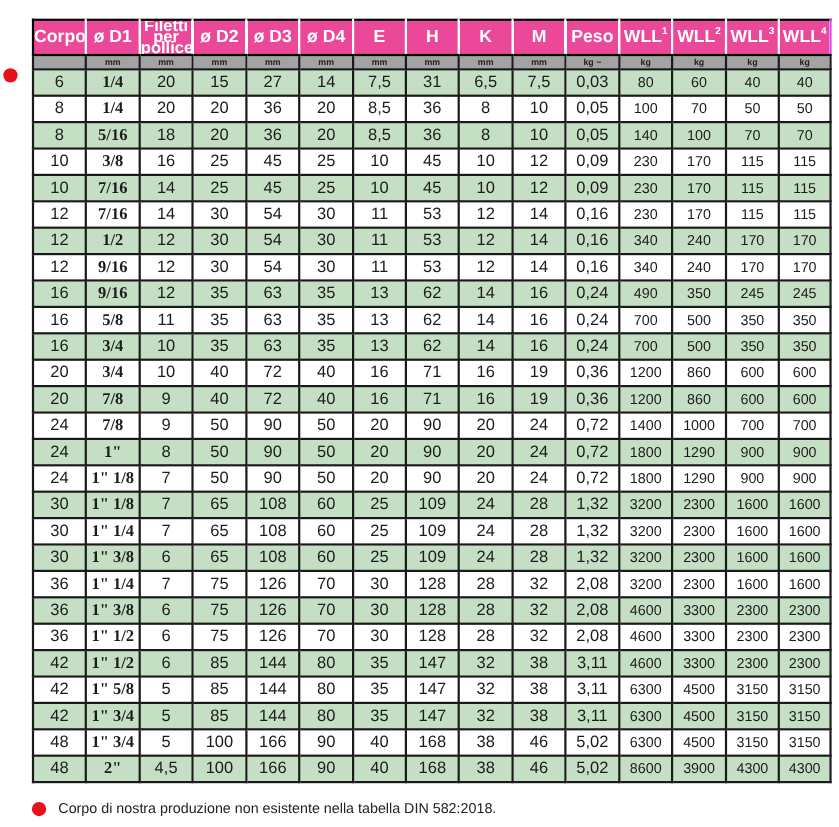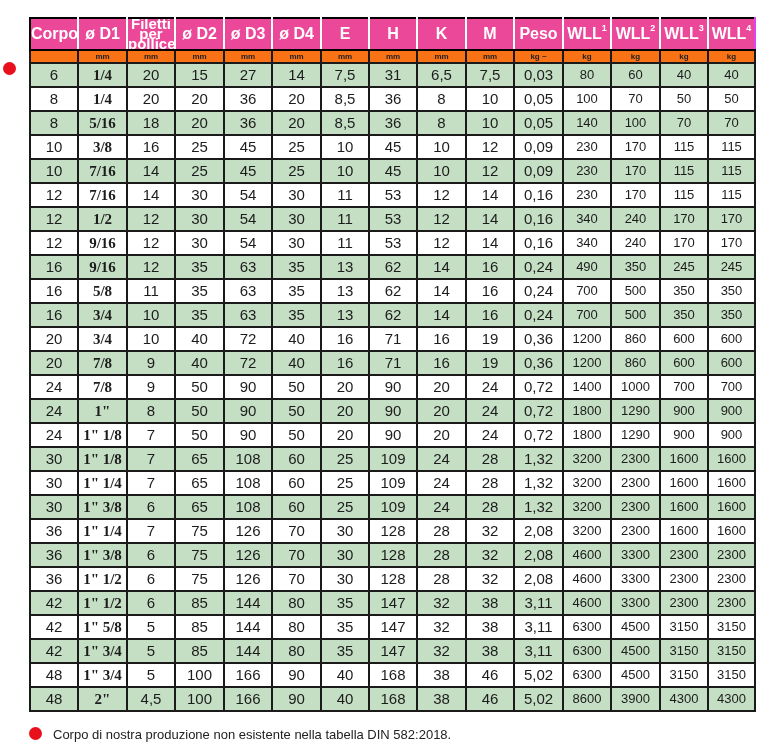--- a/index.html
+++ b/index.html
@@ -4,27 +4,27 @@
 <style>
   html, body { margin:0; padding:0; background:#ffffff; }
   body { width:763px; height:752px; position:relative; overflow:hidden; font-family:"Liberation Sans", sans-serif; color:#111; }
   .marker { position:absolute; left:3px; width:13px; height:13px; border-radius:50%; background:#e8101a; }
   table.spec { position:absolute; left:29px; top:17px; border-collapse:collapse; table-layout:fixed; width:725px; }
   table.spec td, table.spec th { border:2px solid #1a1a1a; text-align:center; padding:0; overflow:hidden; white-space:nowrap; }
   tr.head th { background:#ec4899; color:#fff; height:26px; font-weight:bold; font-size:16px; border-color:#000; border-right:2px solid #fff; }
   tr.head th:last-child { border-right:2px solid #d946ef; }
   tr.head th.small { font-size:15px; line-height:10px; white-space:normal; }
   tr.head sup { font-size:9px; vertical-align:top; position:relative; top:-2px; }
-  tr.units td { background:#f97316; height:11px; font-size:8px; font-weight:bold; color:#222; line-height:10px; }
+  tr.units td { background:#a3a3a3; height:11px; font-size:8px; font-weight:bold; color:#222; line-height:10px; }
   tr.row td { height:22px; font-size:15px; line-height:20px; color:#1c1c1c; }
   tr.row td.d1 { font-weight:bold;font-family:Liberation Serif, serif; }
   tr.row td.wll { font-size:13px; }
   tr.row.green td { background:#c5dfc4; }
   tr.row.white td { background:#ffffff; }
-  .footnote { position:absolute; left:29px; top:727px; font-size:13px; color:#222; display:flex; align-items:flex-start; }
+  .footnote { position:absolute; left:29px; top:727px; font-size:13px; color:#222; display:flex; align-items:flex-end; }
   .footnote .dot { width:13px; height:13px; border-radius:50%; background:#e8101a; margin-right:11px; }
 </style>
 </head>
 <body>
 
 <div class="marker" style="top:62px;"></div>
 
 <table class="spec">
   <colgroup>
     <col style="width:48px">

